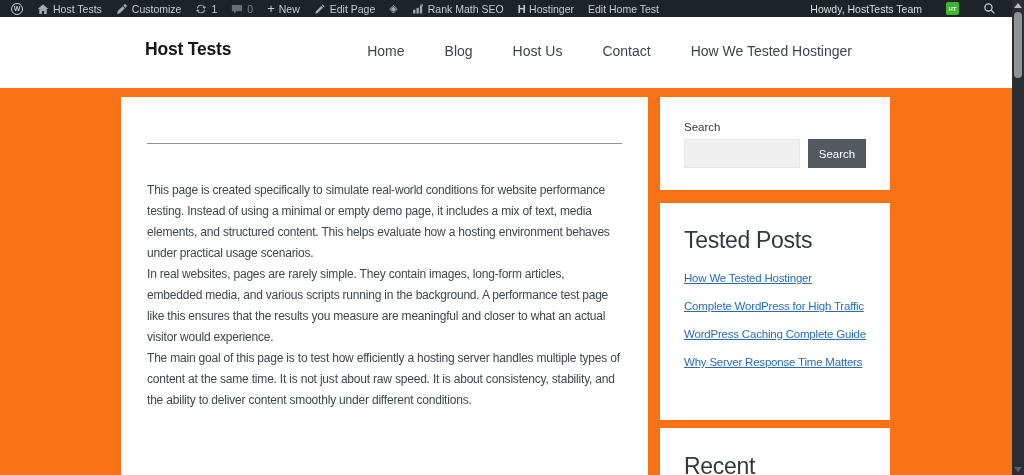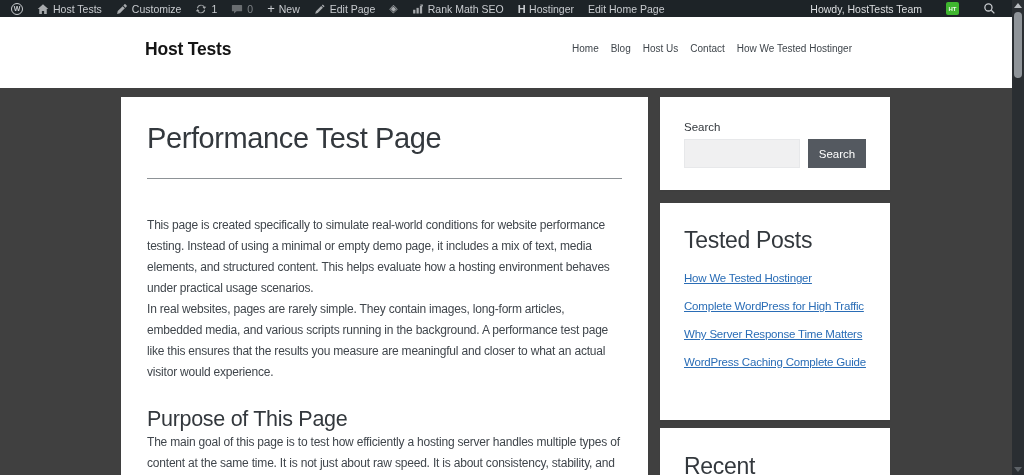--- a/index.html
+++ b/index.html
@@ -1,17 +1,17 @@
 <!DOCTYPE html>
 <html><head>
 <meta charset="utf-8">
 <style>
   * { margin:0; padding:0; box-sizing:border-box; }
   html,body { background:#f4f5f7; font-family:"Liberation Sans","DejaVu Sans",sans-serif; }
-  .screen { position:relative; width:1024px; height:475px; overflow:hidden; background:#404040; }
+  .screen { position:relative; width:1024px; height:475px; overflow:hidden; background:#f97316; }
 
   
   .adminbar {
     position:absolute; left:0; top:0; width:1024px; height:17px;
     background:#1d2327; color:#c8cbcf; display:flex; align-items:center;
     font-size:10.5px; padding:0 28px 0 4px; z-index:5; white-space:nowrap;
   }
   .ab-item { display:flex; align-items:center; gap:4px; padding:0 7px; height:17px; cursor:pointer; }
   .ab-item svg { display:block; }
   .wp-logo-circle {
@@ -50,22 +50,22 @@
 
   
   .site-header {
     position:absolute; left:0; top:17px; width:1024px; height:71px; background:#ffffff;
   }
   .site-title {
     position:absolute; left:145px; top:22px;
     font-size:17.5px; font-weight:bold; color:#141414; letter-spacing:-0.2px;
   }
   .site-nav {
-    position:absolute; right:172px; top:26px; display:flex; gap:12px;
-    font-size:10px; color:#3f454b;
+    position:absolute; right:172px; top:26px; display:flex; gap:40px;
+    font-size:14px; color:#3f454b;
   }
   .site-nav a { color:#3f454b; text-decoration:none; cursor:pointer; }
 
   
   .card { position:absolute; background:#ffffff; box-shadow:0 1px 2px rgba(0,0,0,.04); }
 
   .main-card { left:121px; top:97px; width:527px; height:620px; padding:24px 26px; }
   .main-card h1 {
     font-size:29px; font-weight:400; color:#33383d; letter-spacing:-0.4px; line-height:1.2;
   }
@@ -155,21 +155,21 @@
         <rect x="10.5" y="3.5" width="3" height="10.5"></rect>
         <path d="M10.5 2 L14.5 2 L14.5 5 Z"></path>
       </svg>
       <span>Rank Math SEO</span>
     </div>
     <div class="ab-item">
       <span class="h-icon">H</span>
       <span>Hostinger</span>
     </div>
     <div class="ab-item">
-      <span>Edit Home Page</span>
+      <span>Edit Home Test</span>
     </div>
 
     <div class="ab-right">
       <span class="howdy">Howdy, HostTests Team</span>
       <span class="ab-avatar">HT</span>
       <svg width="13" height="13" viewBox="0 0 16 16">
         <circle cx="6.7" cy="6.7" r="4.4" fill="none" stroke="#c8cbcf" stroke-width="1.6"></circle>
         <line x1="10.2" y1="10.2" x2="14" y2="14" stroke="#c8cbcf" stroke-width="1.6"></line>
       </svg>
     </div>
@@ -180,44 +180,42 @@
     <nav class="site-nav">
       <a>Home</a>
       <a>Blog</a>
       <a>Host Us</a>
       <a>Contact</a>
       <a>How We Tested Hostinger</a>
     </nav>
   </header>
 
   <main class="card main-card">
-    <h1>Performance Test Page</h1>
     <hr>
     <p class="first">This page is created specifically to simulate real-world conditions for website performance testing. Instead of using a minimal or empty demo page, it includes a mix of text, media elements, and structured content. This helps evaluate how a hosting environment behaves under practical usage scenarios.</p>
     <p>In real websites, pages are rarely simple. They contain images, long-form articles, embedded media, and various scripts running in the background. A performance test page like this ensures that the results you measure are meaningful and closer to what an actual visitor would experience.</p>
-    <h2>Purpose of This Page</h2>
     <p>The main goal of this page is to test how efficiently a hosting server handles multiple types of content at the same time. It is not just about raw speed. It is about consistency, stability, and the ability to deliver content smoothly under different conditions.</p>
 
   </main>
 
   <aside class="card search-card">
     <div class="search-label">Search</div>
     <div class="search-row">
       <input class="search-input" type="text" value="" style="">
       <button class="search-btn">Search</button>
     </div>
   </aside>
 
   <aside class="card posts-card">
     <h2 class="widget-title">Tested Posts</h2>
     <ul class="posts-list">
       <li><a>How We Tested Hostinger</a></li>
       <li><a>Complete WordPress for High Traffic</a></li>
+      <li><a>WordPress Caching Complete Guide</a></li>
       <li><a>Why Server Response Time Matters</a></li>
-      <li><a>WordPress Caching Complete Guide</a></li>
     </ul>
   </aside>
 
   <aside class="card comments-card">
     <h2 class="widget-title">Recent Comments</h2>
   </aside>
 
   <div class="scrollbar">
     <div class="sb-arrow-up"></div>
     <div class="sb-thumb"></div>

